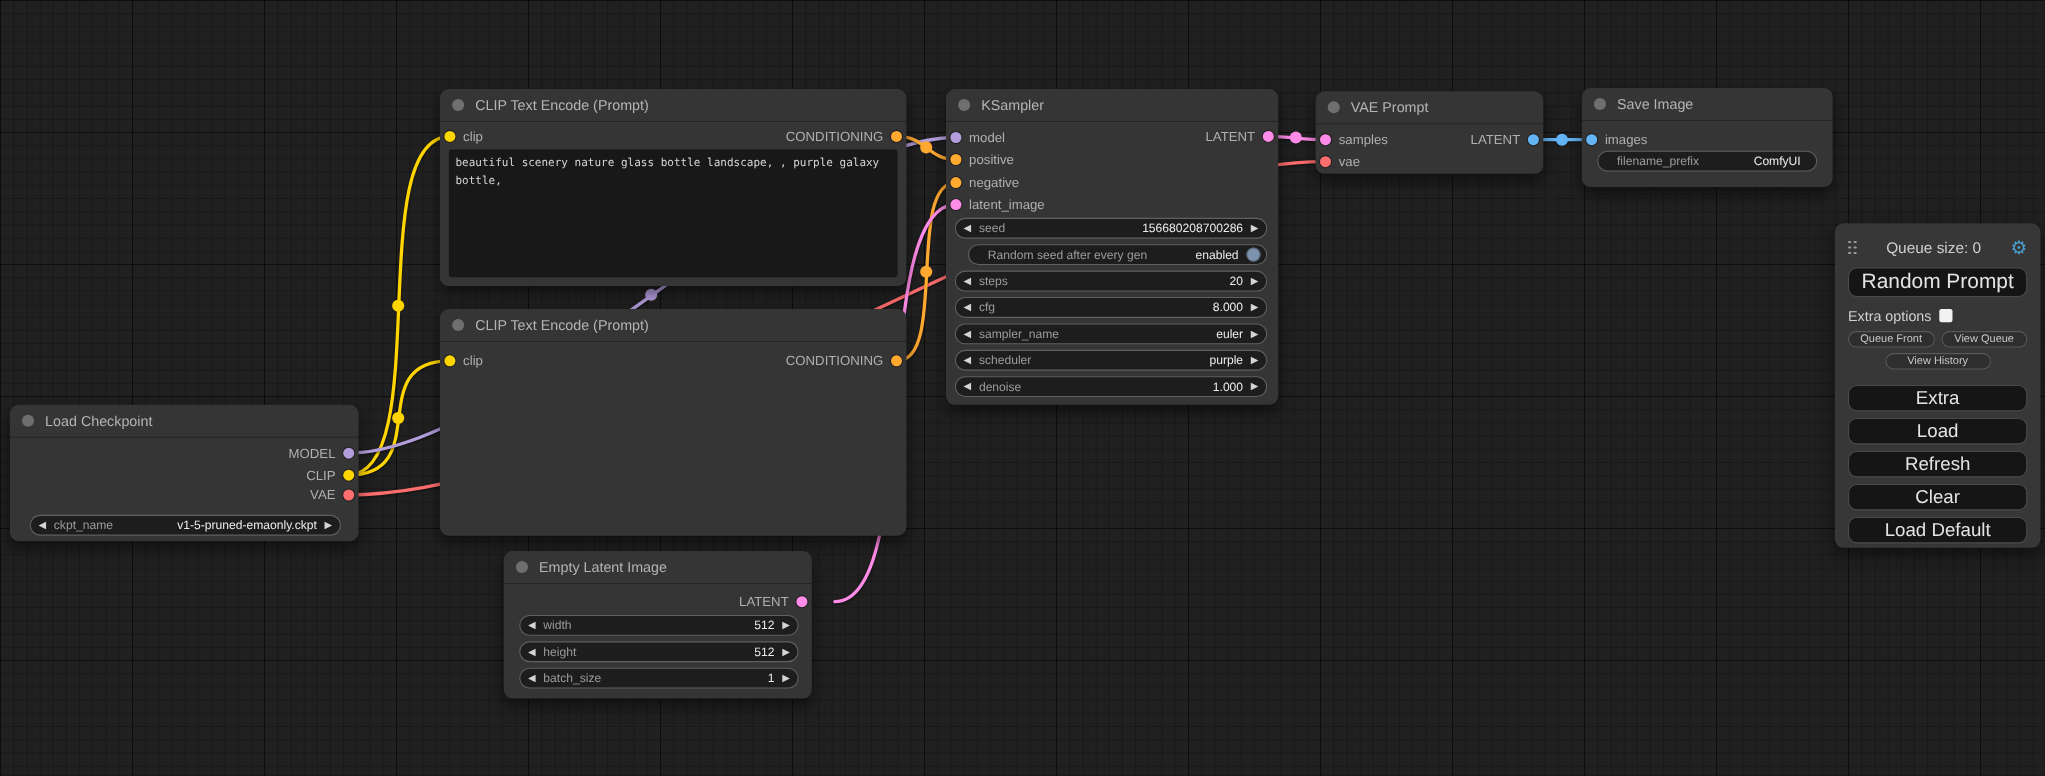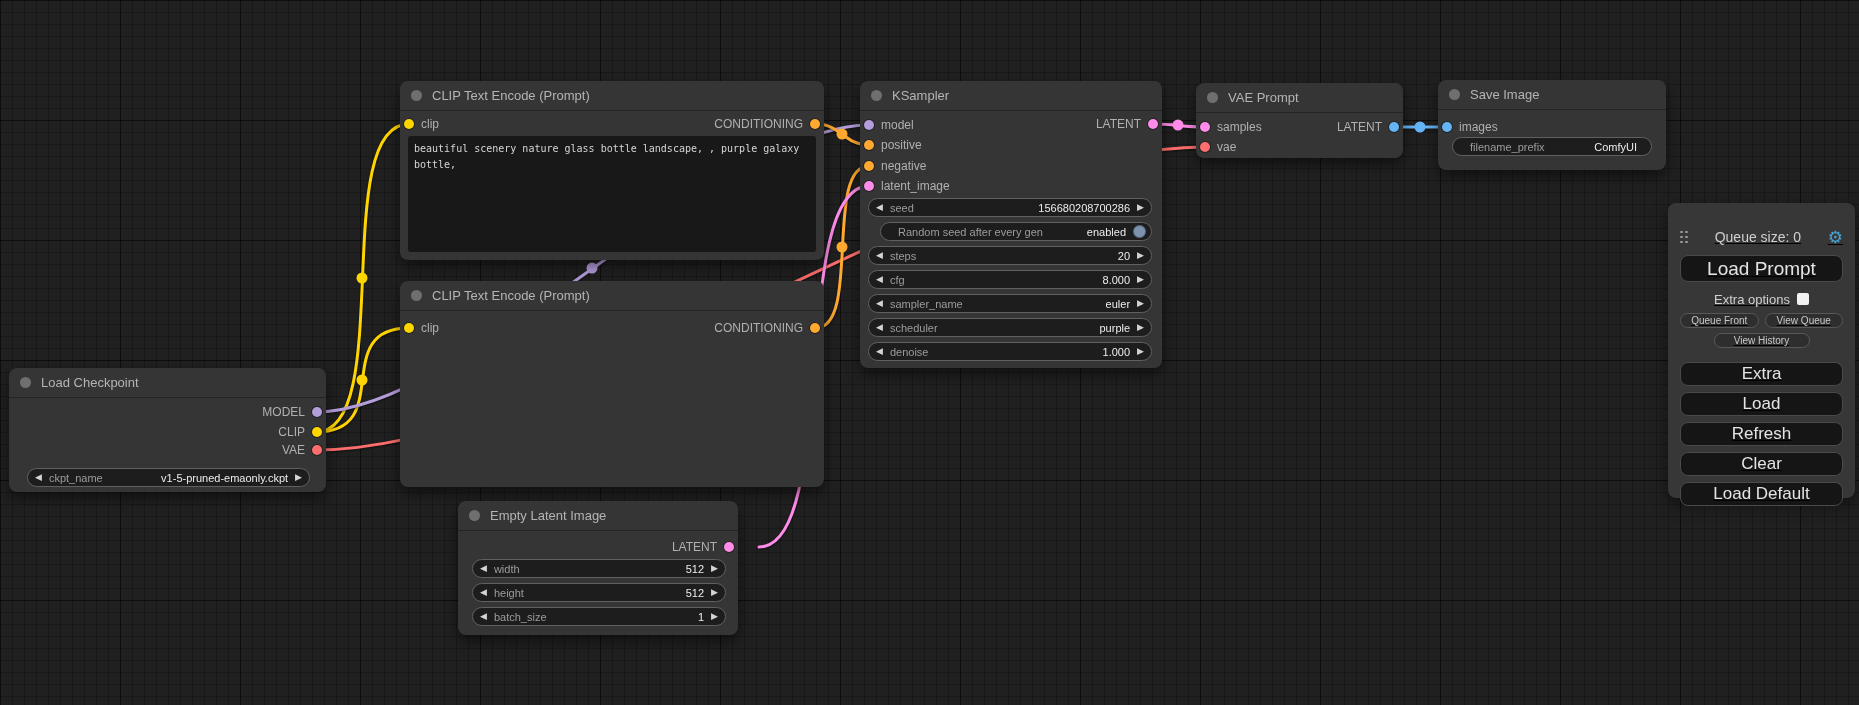--- a/index.html
+++ b/index.html
@@ -54,34 +54,34 @@
   }
   .widget .arr { font-size:9px; color:#d4d4d4; line-height:1; flex:0 0 auto; }
   .widget .wlabel { color:#9c9c9c; margin-left:7px; margin-right:auto; white-space:nowrap; }
   .widget .wlabel.noarr { margin-left:10px; }
   .widget .wvalue { color:#ececec; margin-right:7px; white-space:nowrap; }
   .widget .arr + .wlabel + .wvalue { margin-left:8px; }
   .toggle-dot { width:13px; height:13px; border-radius:50%; background:var(--c-toggle); flex:0 0 auto; margin-right:-2px; box-shadow:inset 0 0 0 1px rgba(0,0,0,.3); }
 
   .qpanel {
     position:absolute; z-index:3; background:#373737; border-radius:8px;
-    box-shadow:0 6px 16px rgba(0,0,0,.5); padding:24px 12px;text-decoration:underline;
+    box-shadow:0 6px 16px rgba(0,0,0,.5); padding:12px 12px;
   }
   .q-toprow { display:flex; align-items:center; height:20px; margin-bottom:8px; }
   .drag-dots { display:grid; grid-template-columns:repeat(2, 3px); grid-auto-rows:3px; gap:2px; cursor:grab; }
   .drag-dots i { width:2.5px; height:2.5px; border-radius:50%; background:#9a9a9a; }
   .q-size { flex:1; text-align:center; font-size:14px; color:#cfcfcf; }
   .gear { font-size:17px; color:var(--c-gear); line-height:1; cursor:pointer; }
   .qbtn {
     display:block; width:100%; background:#151515; border:1px solid #4a4a4a; border-radius:8px;
     color:#e4e4e4; text-align:center; cursor:pointer;
   }
   .qbtn.primary { height:27px; font-size:19px; line-height:25px; margin-bottom:9px; }
   .qbtn.big { height:24px; font-size:17px; line-height:22px; margin-bottom:6px; }
-  .extra-row { display:flex; align-items:center; justify-content:center; gap:7px; height:16px; margin-bottom:6px; }
+  .extra-row { display:flex; align-items:center; justify-content:flex-start; gap:7px; height:16px; margin-bottom:6px; }
   .extra-label { font-size:13px; color:#d0d0d0; }
   .checkbox { width:12px; height:12px; background:#f2f2f2; border-radius:2px; cursor:pointer; }
   .pill-row { display:flex; justify-content:space-between; gap:6px; margin-bottom:5px; }
   .pillbtn {
     background:#2e2e2e; border:1px solid #585858; border-radius:9px; height:15px;
     font-size:10px; line-height:13px; color:#c8c8c8; text-align:center; flex:1; cursor:pointer; white-space:nowrap; padding:0 6px;
   }
   .pill-center { display:flex; justify-content:center; margin-bottom:14px; }
   .pill-center .pillbtn { flex:0 0 auto; width:96px; }
 </style>
@@ -304,21 +304,21 @@
           <i></i>
           <i></i>
           <i></i>
           <i></i>
           <i></i>
           <i></i>
         </span>
       <span class="q-size">Queue size: 0</span>
       <span class="gear">⚙</span>
     </div>
-    <div class="qbtn primary">Load Prompt</div>
+    <div class="qbtn primary">Random Prompt</div>
     <div class="extra-row">
       <span class="extra-label">Extra options</span>
       <span class="checkbox"></span>
     </div>
     <div class="pill-row">
       <span class="pillbtn">Queue Front</span>
       <span class="pillbtn">View Queue</span>
     </div>
     <div class="pill-center">
       <span class="pillbtn">View History</span>

